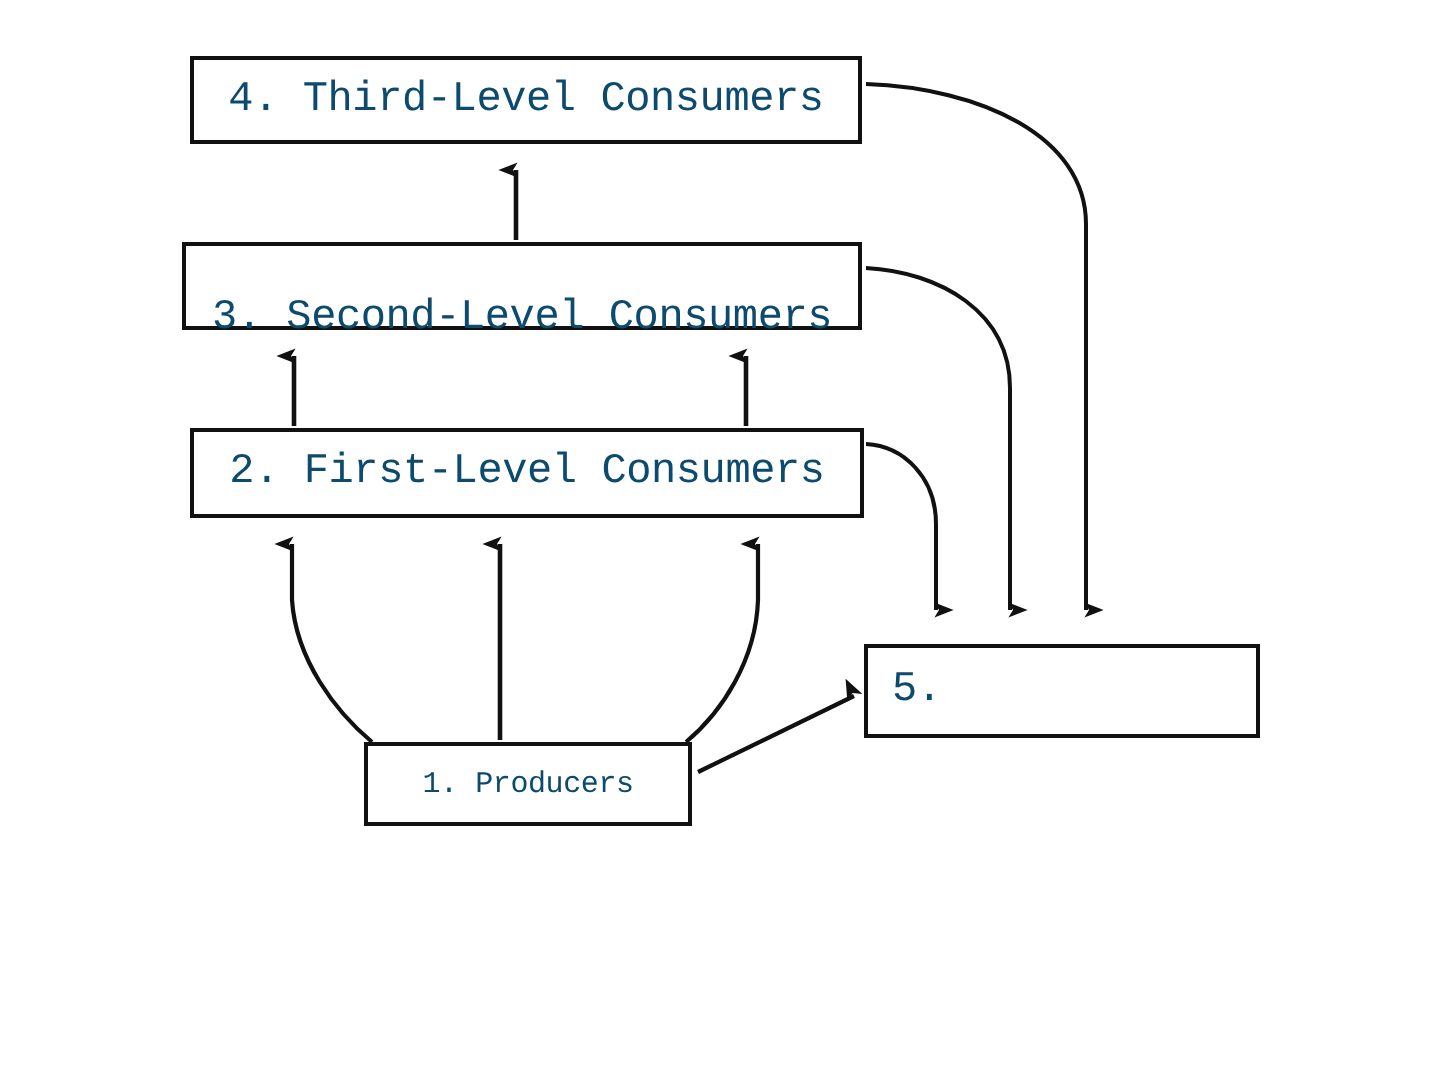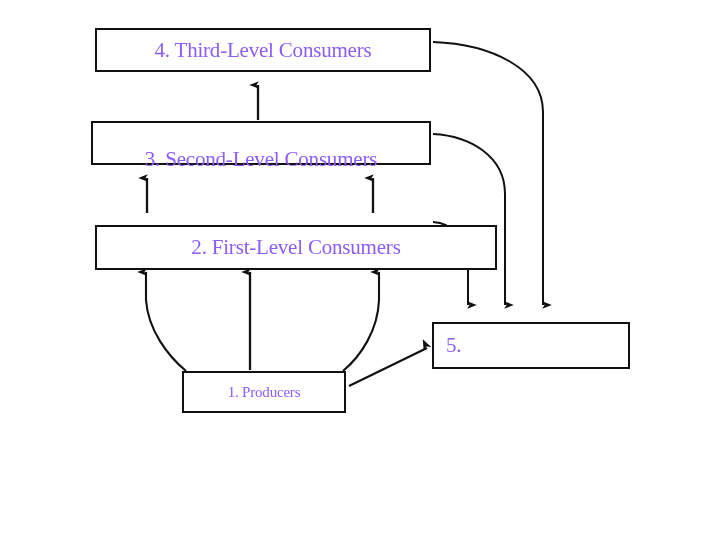--- a/index.html
+++ b/index.html
@@ -26,22 +26,22 @@
   .node-box {
     position: absolute;
     box-sizing: border-box;
     background: #ffffff;
     border: 2px solid #111111;
     display: flex;
     align-items: center;
     z-index: 3;
   }
   .node-label {
-    font-family: Liberation Serif, serif;
-    color: #8b5cf6;
+    font-family: Liberation Mono, monospace;
+    color: #0c4a6e;
     white-space: nowrap;
     letter-spacing: -0.2px;
   }
   .center-label {
     justify-content: center;
   }
   .center-label .node-label {
     text-align: center;
   }
   .left-label {
@@ -57,21 +57,21 @@
     left: 95px;  top: 28px;  width: 336px; height: 44px;
   }
   #box-third-level-consumers .node-label { font-size: 21px; }
 
   #box-second-level-consumers {
     left: 91px;  top: 121px; width: 340px; height: 44px;
   }
   #box-second-level-consumers .node-label { font-size: 21px; margin-top: 32px; }
 
   #box-first-level-consumers {
-    left: 95px;  top: 225px; width: 402px; height: 45px;
+    left: 95px;  top: 214px; width: 337px; height: 45px;
   }
   #box-first-level-consumers .node-label { font-size: 21px; }
 
   #box-producers {
     left: 182px; top: 371px; width: 164px; height: 42px;
   }
   #box-producers .node-label { font-size: 15px; }
 
   #box-decomposers {
     left: 432px; top: 322px; width: 198px; height: 47px;

